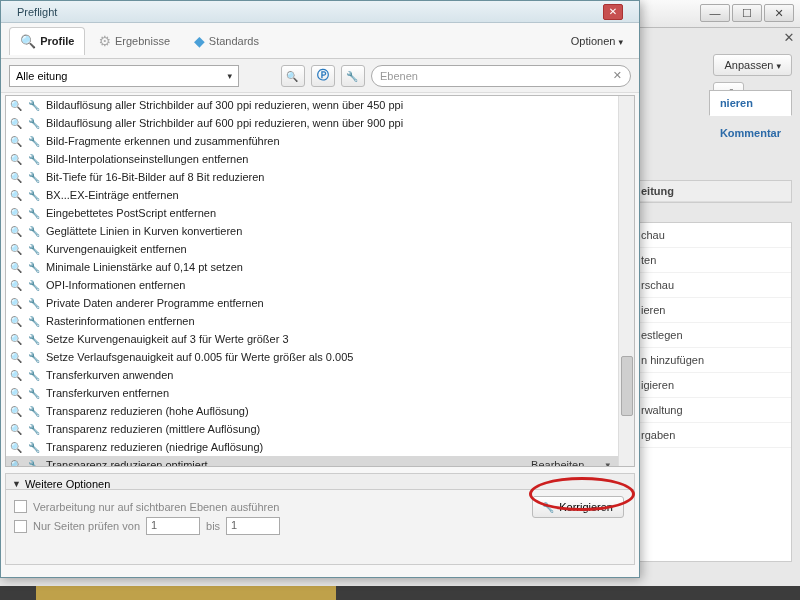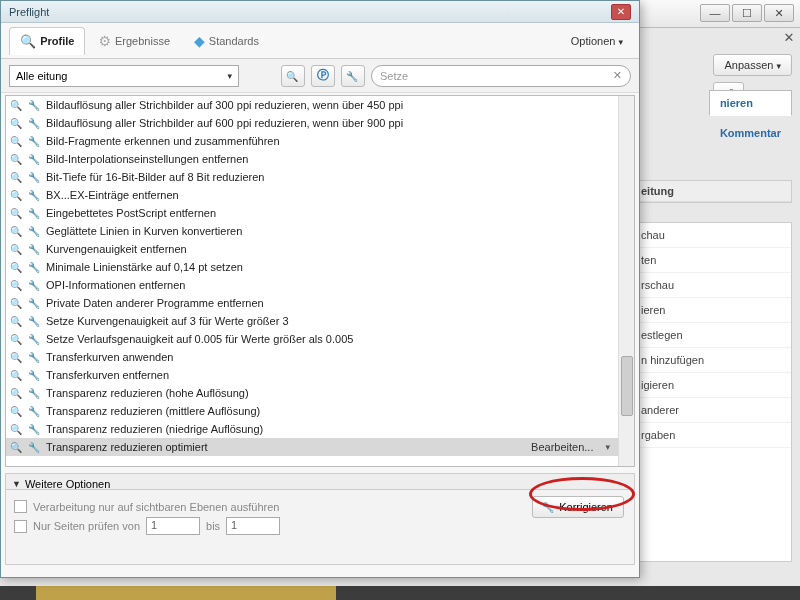--- a/index.html
+++ b/index.html
@@ -14,21 +14,21 @@
   .bg-tab { padding:6px 10px; color:#2b6aa8; font-weight:600; border:1px solid transparent; }
   .bg-tab.active { border-color:#bbb; background:#fff; border-bottom-color:#fff; }
   .bg-panel { position:absolute; top:118px; right:8px; width:160px; background:#fff; border:1px solid #ccc; }
   .bg-group-hdr { background:#eee; padding:4px 8px; font-weight:700; color:#444; border-bottom:1px solid #ddd; }
   .bg-item { padding:6px 8px; color:#444; border-bottom:1px solid #f1f1f1; }
   .dark-strip { position:absolute; bottom:0; left:0; width:800px; height:14px; background:#3c3c3c; }
   .dark-strip::before { content:""; position:absolute; left:36px; top:0; width:300px; height:14px; background:#bfa14a; }
 
   
   .dlg { position:absolute; top:0; left:0; width:640px; height:578px; background:#f7f7f7; border:1px solid #6a909c; box-shadow:2px 2px 10px rgba(0,0,0,0.3); }
-  .dlg-title { height:22px; background:linear-gradient(#eaf2f6,#d7e4eb); border-bottom:1px solid #b6c6cf; padding:3px 8px; color:#2b4a5a; font-size:12px; display:flex; align-items:center; justify-content:space-between; }
+  .dlg-title { height:22px; background:linear-gradient(#eaf2f6,#d7e4eb); border-bottom:1px solid #b6c6cf; padding:3px 16px; color:#2b4a5a; font-size:12px; display:flex; align-items:center; justify-content:space-between; }
   .dlg-close { width:20px; height:16px; background:#c75050; color:#fff; border-radius:2px; display:flex; align-items:center; justify-content:center; font-size:10px; border:1px solid #a33; }
   .dlg-tabs-row { height:36px; display:flex; align-items:center; border-bottom:1px solid #ccc; padding:0 8px; gap:2px; background:#f7f7f7; }
   .dlg-tab { display:flex; align-items:center; gap:4px; padding:6px 10px; color:#666; border:1px solid transparent; border-bottom:none; border-radius:4px 4px 0 0; }
   .dlg-tab.active { background:#fff; border-color:#ccc; color:#222; font-weight:600; }
   .dlg-spacer { flex:1; }
   .dlg-opt { color:#333; padding:4px 8px; }
   .dlg-row2 { height:34px; display:flex; align-items:center; padding:4px 8px; gap:6px; border-bottom:1px solid #ddd; background:#f2f2f2; }
   .combo { flex:0 0 230px; height:22px; background:#fff; border:1px solid #aaa; padding:2px 6px; display:flex; align-items:center; justify-content:space-between; }
   .tool-btn { width:24px; height:22px; background:linear-gradient(#fff,#e9e9e9); border:1px solid #bbb; border-radius:3px; display:flex; align-items:center; justify-content:center; font-size:12px; }
   .search { flex:1; height:22px; background:#fff; border:1px solid #aaa; border-radius:11px; display:flex; align-items:center; padding:0 8px; color:#999; }
@@ -80,21 +80,21 @@
 </div>
 <div class="bg-panel" style="top:222px; height:340px;">
   <div id="bg-items">
       <div class="bg-item">chau</div>
       <div class="bg-item">ten</div>
       <div class="bg-item">rschau</div>
       <div class="bg-item">ieren</div>
       <div class="bg-item">estlegen</div>
       <div class="bg-item">n hinzufügen</div>
       <div class="bg-item">igieren</div>
-      <div class="bg-item">anderer</div>
+      <div class="bg-item">rwaltung</div>
       <div class="bg-item">rgaben</div>
     </div>
 </div>
 <div class="dark-strip"></div>
 
 <div class="dlg">
   <div class="dlg-title">
     <span>Preflight</span>
     <div class="dlg-close">✕</div>
   </div>
@@ -121,21 +121,21 @@
       </div>
     <div style="flex:0 0 30px"></div>
     <div class="tool-btn">
         <span class="mag"></span>
       </div>
     <div class="tool-btn" style="color:#2a7abf;font-weight:700">Ⓟ</div>
     <div class="tool-btn">
         <span class="wrench"></span>
       </div>
     <div class="search">
-      <span>Setze</span>
+      <span>Ebenen</span>
       <span class="clr">✕</span>
     </div>
   </div>
 
   <div class="list-wrap">
     <div class="list" id="list">
         <div class="row">
           <span class="ic mag"></span>
           <span class="ic wrench"></span>
           <span>Bildauflösung aller Strichbilder auf 300 ppi reduzieren, wenn über 450 ppi</span>
@@ -187,20 +187,25 @@
         </div>
         <div class="row">
           <span class="ic mag"></span>
           <span class="ic wrench"></span>
           <span>OPI-Informationen entfernen</span>
         </div>
         <div class="row">
           <span class="ic mag"></span>
           <span class="ic wrench"></span>
           <span>Private Daten anderer Programme entfernen</span>
+        </div>
+        <div class="row">
+          <span class="ic mag"></span>
+          <span class="ic wrench"></span>
+          <span>Rasterinformationen entfernen</span>
         </div>
         <div class="row">
           <span class="ic mag"></span>
           <span class="ic wrench"></span>
           <span>Setze Kurvengenauigkeit auf 3 für Werte größer 3</span>
         </div>
         <div class="row">
           <span class="ic mag"></span>
           <span class="ic wrench"></span>
           <span>Setze Verlaufsgenauigkeit auf 0.005 für Werte größer als 0.005</span>

